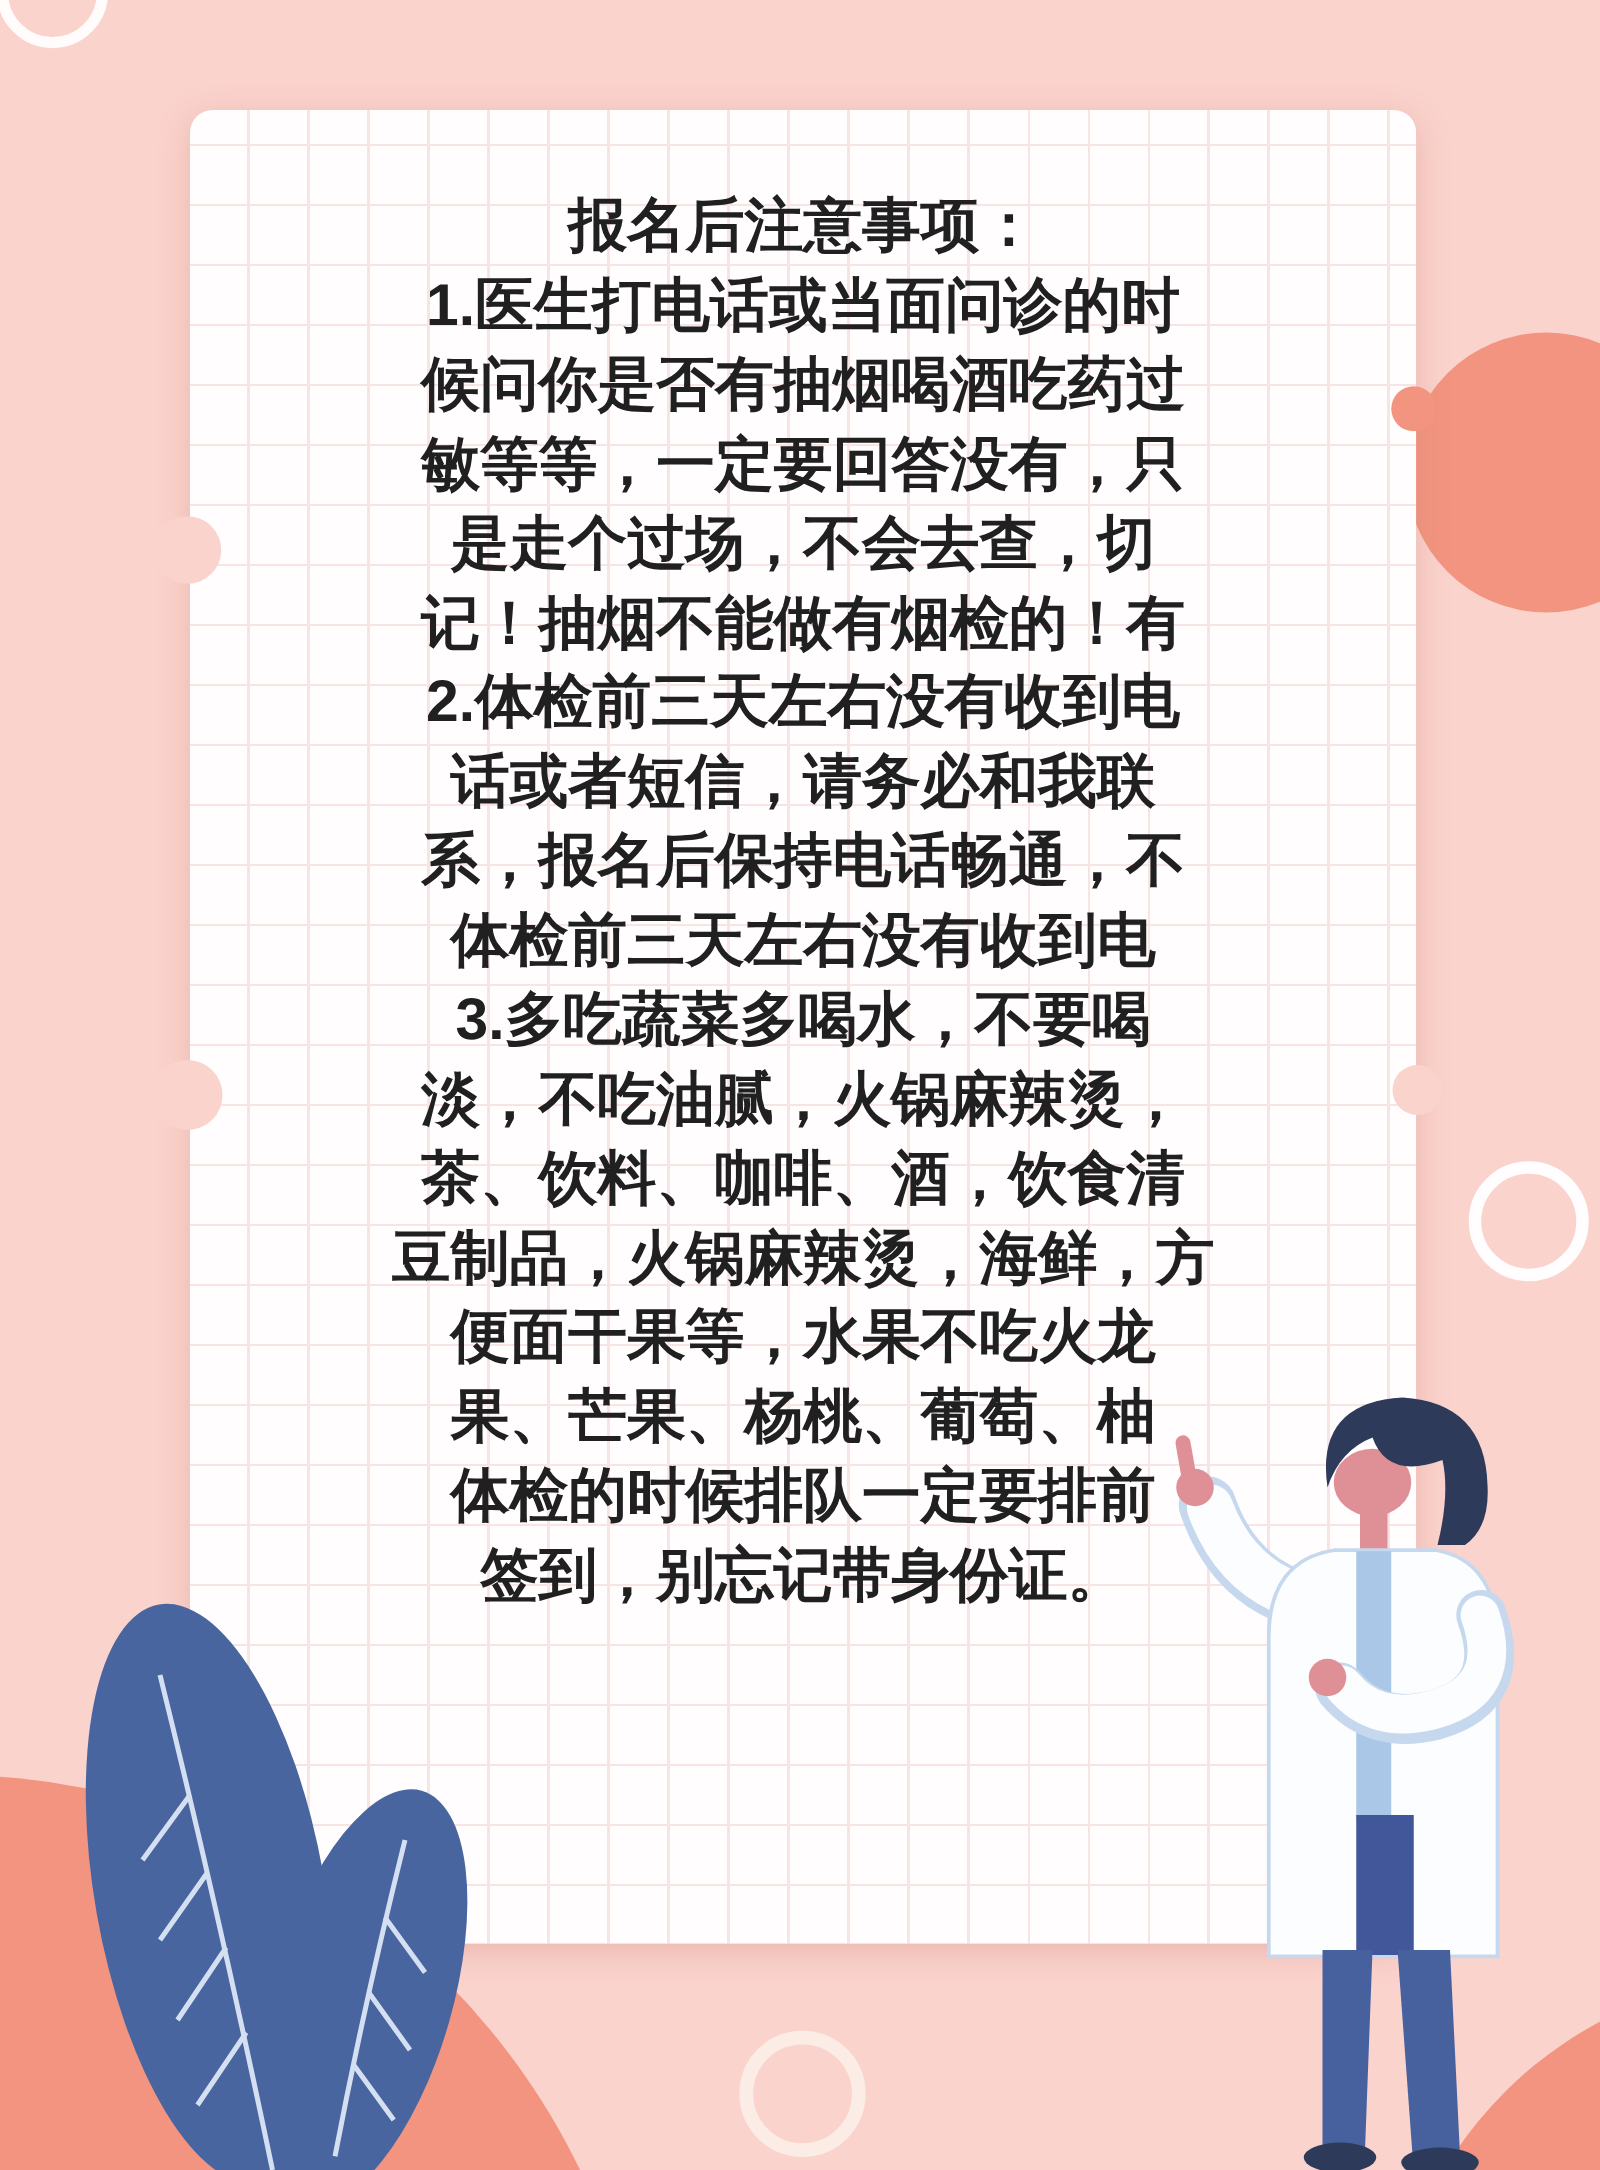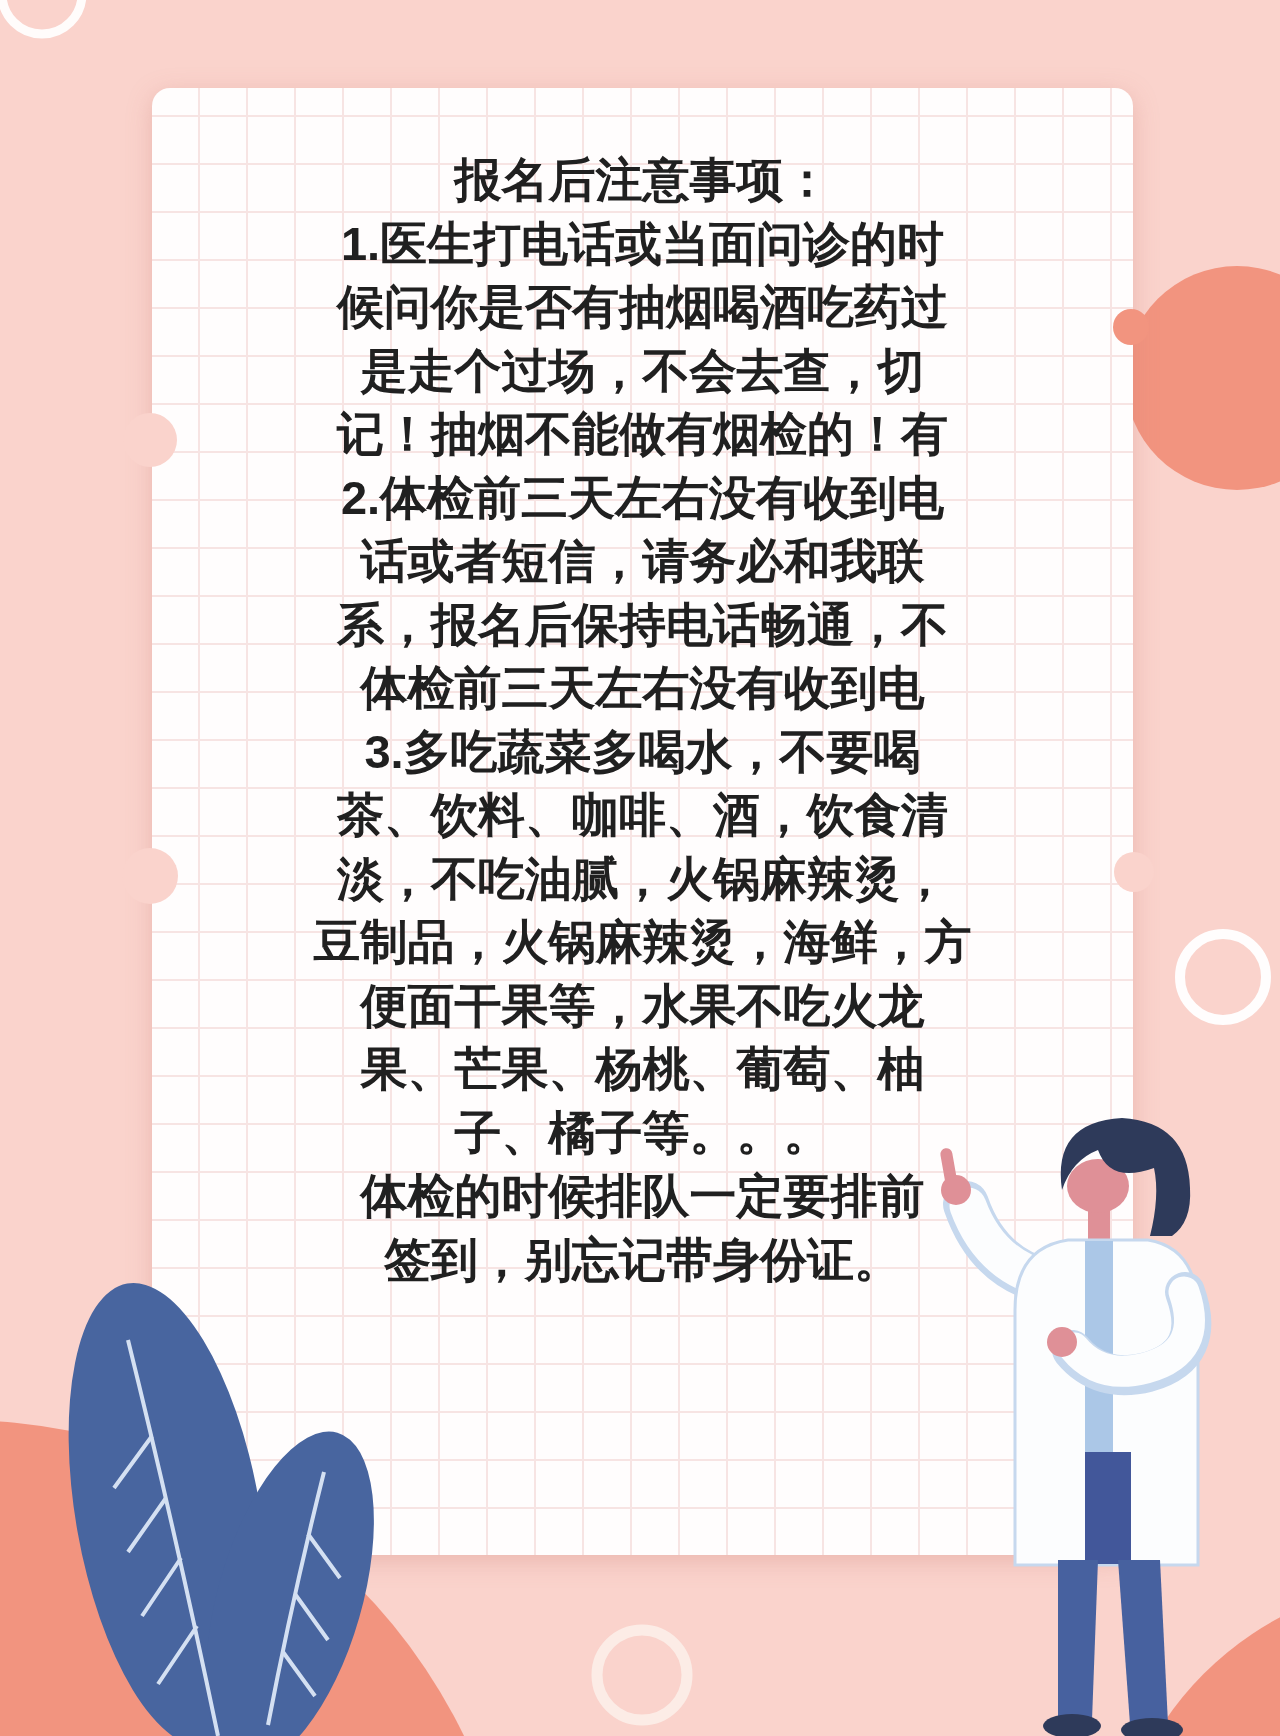--- a/index.html
+++ b/index.html
@@ -39,33 +39,33 @@
     <circle cx="642" cy="1675" r="45" fill="none" stroke="#fcece6" stroke-width="11"></circle>
   </svg>
 
   <div class="card"></div>
 
   <div class="text-block">
     <div class="line title">报名后注意事项：</div>
     <div>
         <div class="line">1.医生打电话或当面问诊的时</div>
         <div class="line">候问你是否有抽烟喝酒吃药过</div>
+        <div class="line">敏等等，一定要回答没有，只</div>
         <div class="line">是走个过场，不会去查，切</div>
         <div class="line">记！抽烟不能做有烟检的！有</div>
         <div class="line">2.体检前三天左右没有收到电</div>
         <div class="line">话或者短信，请务必和我联</div>
         <div class="line">系，报名后保持电话畅通，不</div>
         <div class="line">体检前三天左右没有收到电</div>
         <div class="line">3.多吃蔬菜多喝水，不要喝</div>
+        <div class="line">淡，不吃油腻，火锅麻辣烫，</div>
         <div class="line">茶、饮料、咖啡、酒，饮食清</div>
-        <div class="line">淡，不吃油腻，火锅麻辣烫，</div>
         <div class="line">豆制品，火锅麻辣烫，海鲜，方</div>
         <div class="line">便面干果等，水果不吃火龙</div>
         <div class="line">果、芒果、杨桃、葡萄、柚</div>
-        <div class="line">子、橘子等。。。</div>
         <div class="line">体检的时候排队一定要排前</div>
         <div class="line">签到，别忘记带身份证。</div>
       </div>
   </div>
 
   <svg class="layer" viewBox="0 0 1280 1736">
 
     <g>
       <circle cx="150" cy="440" r="27" fill="#fad3cc"></circle>
       <circle cx="150" cy="876" r="28" fill="#fad3cc"></circle>

